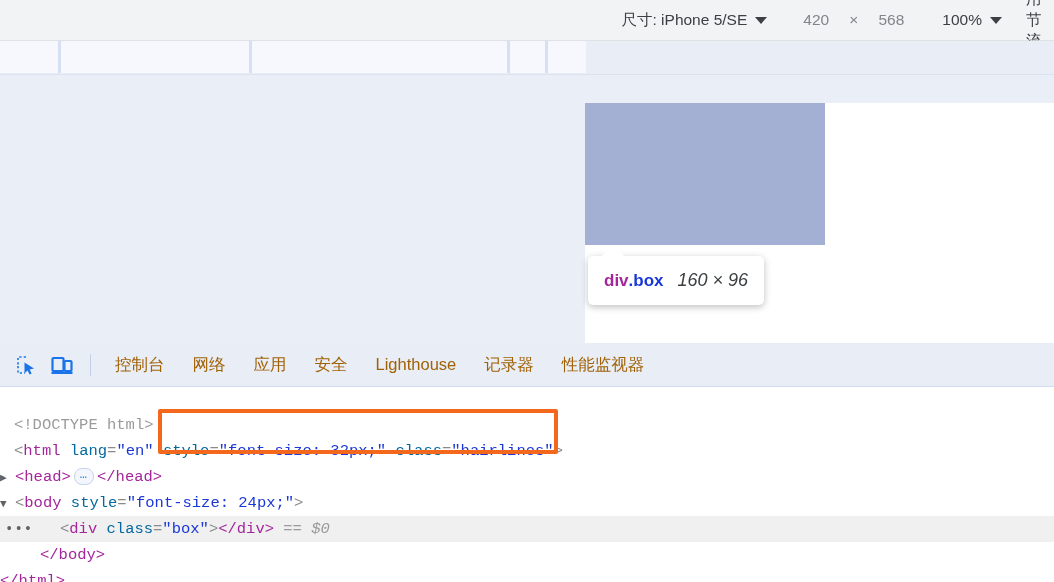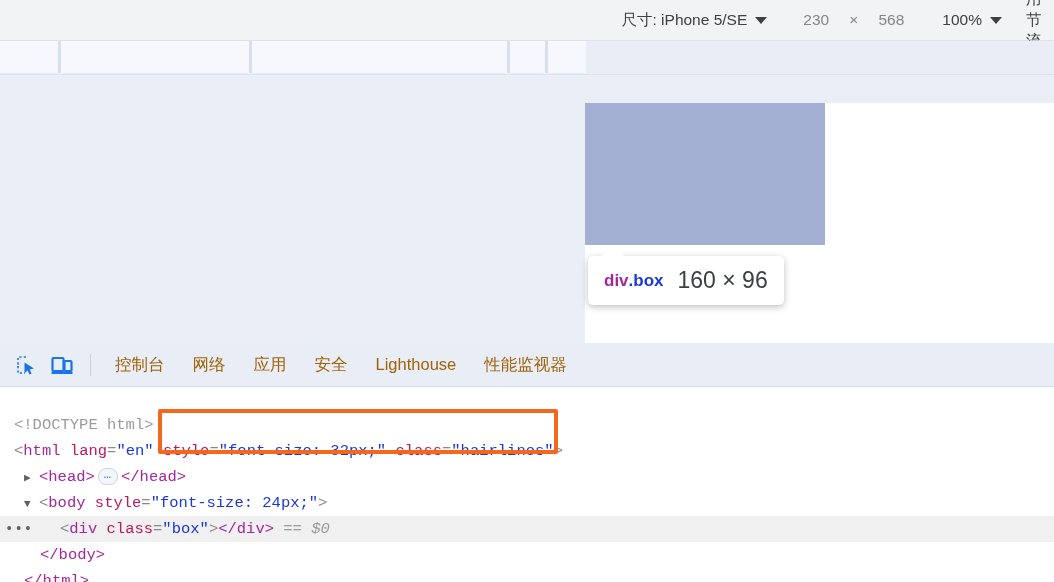--- a/index.html
+++ b/index.html
@@ -139,22 +139,23 @@
     font-weight: bold;
     font-size: 17px;
   }
   .tt-class {
     color: #1a37d8;
     font-weight: bold;
     font-size: 17px;
   }
   .tt-dims {
     color: #3c4043;
-    font-size: 23px;
+    font-size: 18px;
     margin-left: 14px;
+    font-style: italic;
   }
 
   
   .tabbar {
     position: absolute;
     left: 0; top: 343px;
     width: 1054px; height: 44px;
     background: #e8edf6;
     border-bottom: 1px solid #d3dcef;
     display: flex;
@@ -207,27 +208,27 @@
     margin-top: 24px;
   }
   .dom-row {
     position: relative;
     height: 26px;
     line-height: 26px;
     white-space: nowrap;
   }
   .dom-row.selected { background: #f0f0f0; }
   .indent-1 { padding-left: 14px; }
-  .indent-2 { padding-left: 24px; }
+  .indent-2 { }
   .indent-3 { padding-left: 40px; }
   .indent-4 { padding-left: 60px; }
   .punct   { color: #8a8a8a; }
   .doctype { color: #9a9a9a; }
   .tagname { color: #a4269c; }
-  .attrname { color: #be185d; }
+  .attrname { color: #0369a1; }
   .attrval  { color: #1a37d8; }
   .selref   { color: #9a9a9a; font-style: italic; }
   .twisty {
     display: inline-block;
     width: 13px;
     color: #5f6368;
     font-size: 11px;
     margin-right: 2px;
   }
   .ellipsis-badge {
@@ -267,21 +268,21 @@
 <body>
 
 <div class="app">
 
   <div class="device-toolbar">
     <div class="dt-group">
       <div class="dt-item dt-preset">
         <span>尺寸: iPhone 5/SE</span>
         <span class="dt-caret"></span>
       </div>
-      <div class="dt-num">230</div>
+      <div class="dt-num">420</div>
       <div class="dt-x">×</div>
       <div class="dt-num">568</div>
       <div class="dt-item dt-zoom">
         <span>100%</span>
         <span class="dt-caret"></span>
       </div>
       <div class="dt-throttle">已停用节流模式</div>
     </div>
   </div>
 
@@ -333,20 +334,23 @@
     <div class="tab">
         <span>应用</span>
       </div>
     <div class="tab">
         <span>安全</span>
       </div>
     <div class="tab">
         <span>Lighthouse</span>
       </div>
     <div class="tab">
+        <span>记录器</span>
+      </div>
+    <div class="tab">
         <span>性能监视器</span>
       </div>
   </div>
 
   <div class="domtree">
 
     <div class="dom-row indent-1">
       <span class="doctype">&lt;!DOCTYPE html&gt;</span>
     </div>
 

